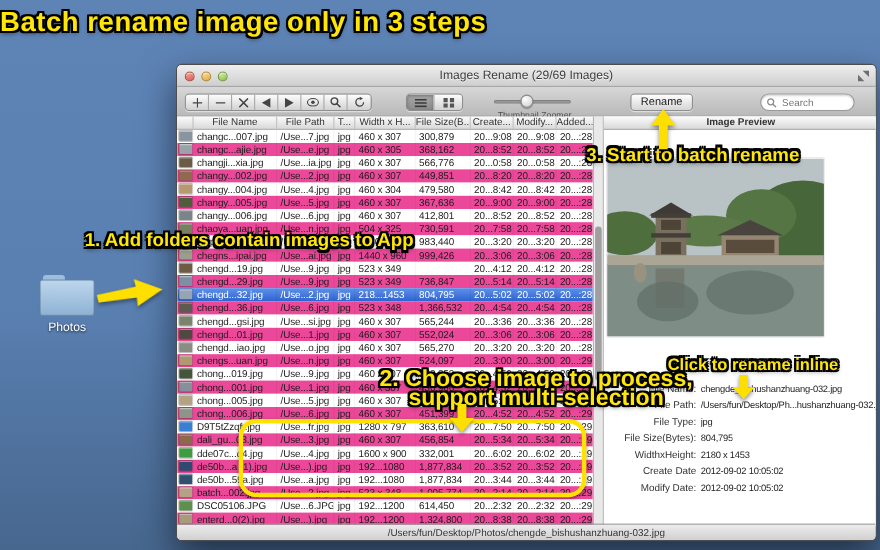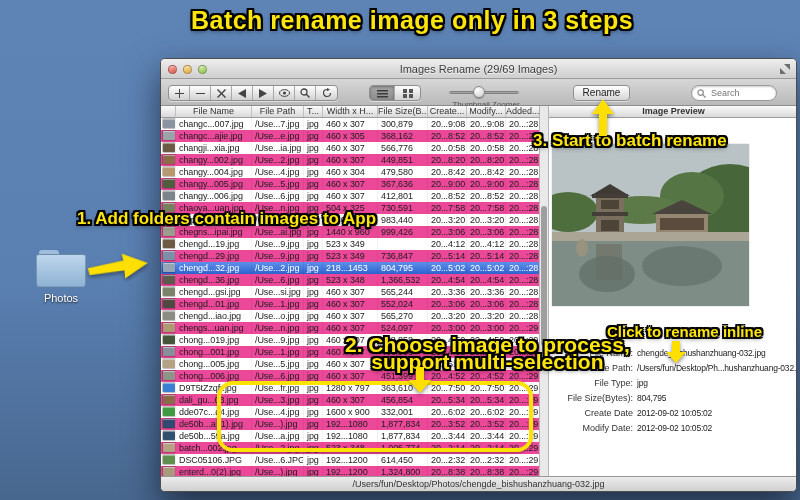--- a/index.html
+++ b/index.html
@@ -4,21 +4,21 @@
 <style>
   html,body{margin:0;padding:0;}
   body{width:800px;height:500px;overflow:hidden;font-family:"Liberation Sans",sans-serif;
        background:linear-gradient(180deg,#5e84b6 0%,#5a80b2 55%,#47678e 100%);position:relative;}
   *{box-sizing:border-box;}
 
   
   .annot{position:absolute;font-weight:bold;color:#ffe60a;white-space:nowrap;z-index:40;
     text-shadow:-2px -2px 0 #000,2px -2px 0 #000,-2px 2px 0 #000,2px 2px 0 #000,
                 -2px 0 0 #000,2px 0 0 #000,0 -2px 0 #000,0 2px 0 #000,0 2px 5px rgba(0,0,0,.7);}
-  .headline{left:0;width:800px;top:6px;font-size:25px;text-align:center;letter-spacing:.5px;padding-left:24px;}
+  .headline{left:0;width:800px;top:6px;font-size:25px;text-align:left;letter-spacing:.5px;}
   .step1{left:77px;top:209px;font-size:17px;}
   .step3{left:533px;top:131px;font-size:17px;}
   .step2{left:345px;top:336px;font-size:21px;text-align:center;line-height:17px;}
   .inline-note{left:607px;top:323px;font-size:15px;}
   .arrow{position:absolute;z-index:41;filter:drop-shadow(0 2px 2px rgba(0,0,0,.45));}
   .sel-rect{position:absolute;left:217px;top:381px;width:316px;height:71px;z-index:39;
     border:4px solid #ffe200;border-radius:16px;box-shadow:0 1px 3px rgba(0,0,0,.35);}
 
   
   .folder{position:absolute;left:36px;top:250px;width:50px;height:52px;z-index:5;}
@@ -668,20 +668,24 @@
           </div>
           <div class="mrow">
             <span class="mlabel">File Type:</span>
             <span class="mvalue">jpg</span>
           </div>
           <div class="mrow">
             <span class="mlabel">File Size(Bytes):</span>
             <span class="mvalue">804,795</span>
           </div>
           <div class="mrow">
+            <span class="mlabel">WidthxHeight:</span>
+            <span class="mvalue">2180 x 1453</span>
+          </div>
+          <div class="mrow">
             <span class="mlabel">Create Date</span>
             <span class="mvalue">2012-09-02  10:05:02</span>
           </div>
           <div class="mrow">
             <span class="mlabel">Modify Date:</span>
             <span class="mvalue">2012-09-02  10:05:02</span>
           </div>
         </div>
     </div>
   </div>

